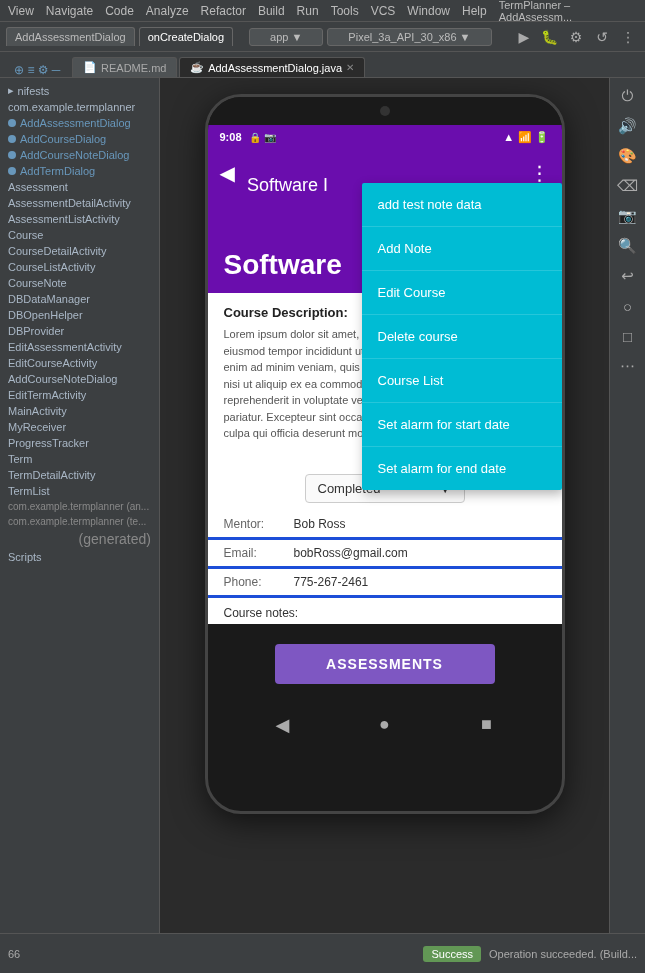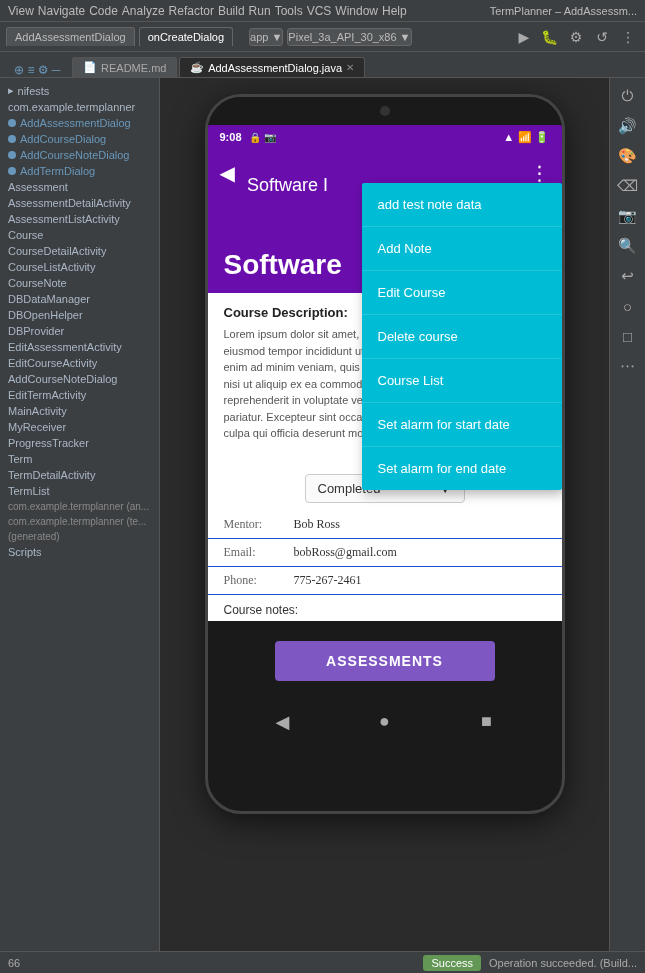--- a/index.html
+++ b/index.html
@@ -15,21 +15,21 @@
     }
 
     
     .ide-menubar {
       background: #3c3f41;
       height: 22px;
       display: flex;
       align-items: center;
       border-bottom: 1px solid #555;
       padding: 0 8px;
-      gap: 4px;
+      gap: 12px;
       font-size: 12px;
       color: #bbbbbb;
     }
     .ide-menubar span { cursor: pointer; }
     .ide-title {
       margin-left: auto;
       font-size: 11px;
       color: #bbbbbb;
     }
 
@@ -51,21 +51,21 @@
       padding: 3px 8px;
       border-radius: 3px 3px 0 0;
       color: #bbb;
       cursor: pointer;
       font-size: 11px;
     }
     .tab-item.active { background: #3c3f41; color: #fff; }
     .dropdown-btn {
       background: #4e5254;
       border: 1px solid #666;
-      padding: 2px 0;
+      padding: 2px 20px;
       border-radius: 3px;
       color: #bbb;
       font-size: 11px;
       cursor: pointer;
       display: flex;
       align-items: center;
       gap: 3px;
     }
     .toolbar-icons {
       margin-left: auto;
@@ -296,22 +296,21 @@
       width: 160px;
       justify-content: space-between;
     }
 
     
     .info-row {
       display: flex;
       padding: 6px 16px;
       background: #fff;
       font-size: 12px;
-      border-bottom: 1px solid #1d4ed8;
-      font-family: Liberation Serif, serif;
+      border-bottom: 3px solid #1d4ed8;
     }
     .info-label {
       color: #666;
       width: 70px;
     }
     .info-value {
       color: #333;
       font-weight: 500;
     }
 
@@ -376,21 +375,21 @@
       font-size: 13px;
       color: #fff;
       cursor: pointer;
       border-bottom: 1px solid rgba(255,255,255,0.15);
     }
     .context-menu-item:last-child { border-bottom: none; }
 
     
     .ide-bottom-bar {
       background: #3c3f41;
-      height: 22px;
+      height: 40px;
       border-top: 1px solid #555;
       display: flex;
       align-items: center;
       padding: 0 8px;
       font-size: 11px;
       color: #aaa;
       gap: 8px;
       position: absolute;
       bottom: 0;
       left: 0;
@@ -544,21 +543,21 @@
     </div>
     <div class="sidebar-item">
       <span>TermList</span>
     </div>
     <div class="sidebar-item" style="font-size:10px; color:#888;">
       <span>com.example.termplanner (an...</span>
     </div>
     <div class="sidebar-item" style="font-size:10px; color:#888;">
       <span>com.example.termplanner (te...</span>
     </div>
-    <div class="sidebar-item" style="font-size:10px; color:#888;">
+    <div class="sidebar-item" style="font-size:14px; color:#888;justify-content:flex-end;">
       <span>(generated)</span>
     </div>
     <div class="sidebar-item">
       <span>Scripts</span>
     </div>
   </div>
 
   <div class="center-area">
     <div class="phone">
 

